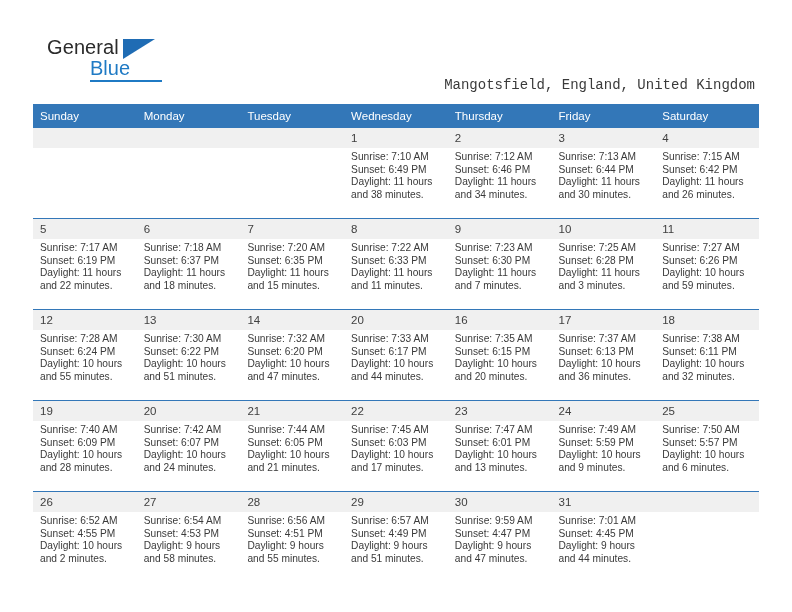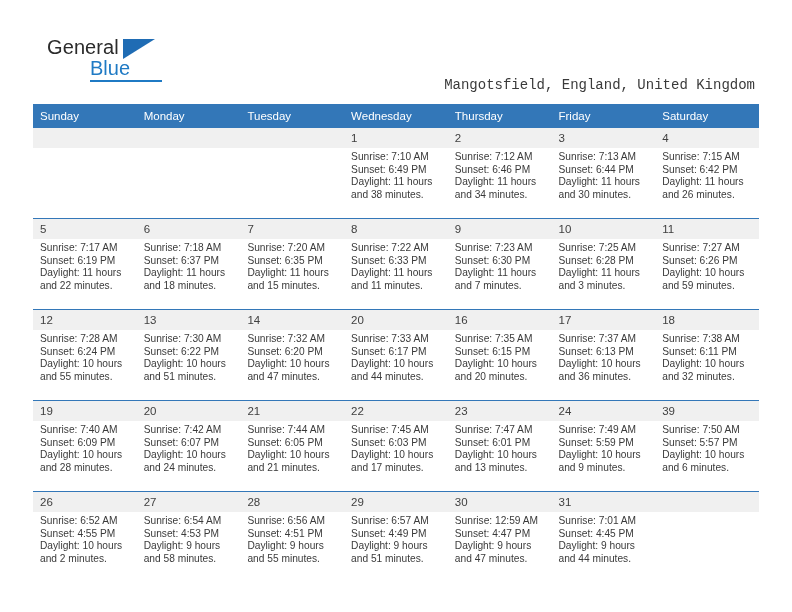--- a/index.html
+++ b/index.html
@@ -384,21 +384,21 @@
           </td>
           <td>
             <div class="daynum">24</div>
             <div class="details">
               <div>Sunrise: 7:49 AM</div>
               <div>Sunset: 5:59 PM</div>
               <div class="daylight-wrap">Daylight: 10 hours and 9 minutes.</div>
             </div>
           </td>
           <td>
-            <div class="daynum">39</div>
+            <div class="daynum">25</div>
             <div class="details">
               <div>Sunrise: 7:50 AM</div>
               <div>Sunset: 5:57 PM</div>
               <div class="daylight-wrap">Daylight: 10 hours and 6 minutes.</div>
             </div>
           </td>
         </tr>
         <tr class="week-row">
           <td>
             <div class="daynum">26</div>
@@ -428,21 +428,21 @@
             <div class="daynum">29</div>
             <div class="details">
               <div>Sunrise: 6:57 AM</div>
               <div>Sunset: 4:49 PM</div>
               <div class="daylight-wrap">Daylight: 9 hours and 51 minutes.</div>
             </div>
           </td>
           <td>
             <div class="daynum">30</div>
             <div class="details">
-              <div>Sunrise: 12:59 AM</div>
+              <div>Sunrise: 9:59 AM</div>
               <div>Sunset: 4:47 PM</div>
               <div class="daylight-wrap">Daylight: 9 hours and 47 minutes.</div>
             </div>
           </td>
           <td>
             <div class="daynum">31</div>
             <div class="details">
               <div>Sunrise: 7:01 AM</div>
               <div>Sunset: 4:45 PM</div>
               <div class="daylight-wrap">Daylight: 9 hours and 44 minutes.</div>

